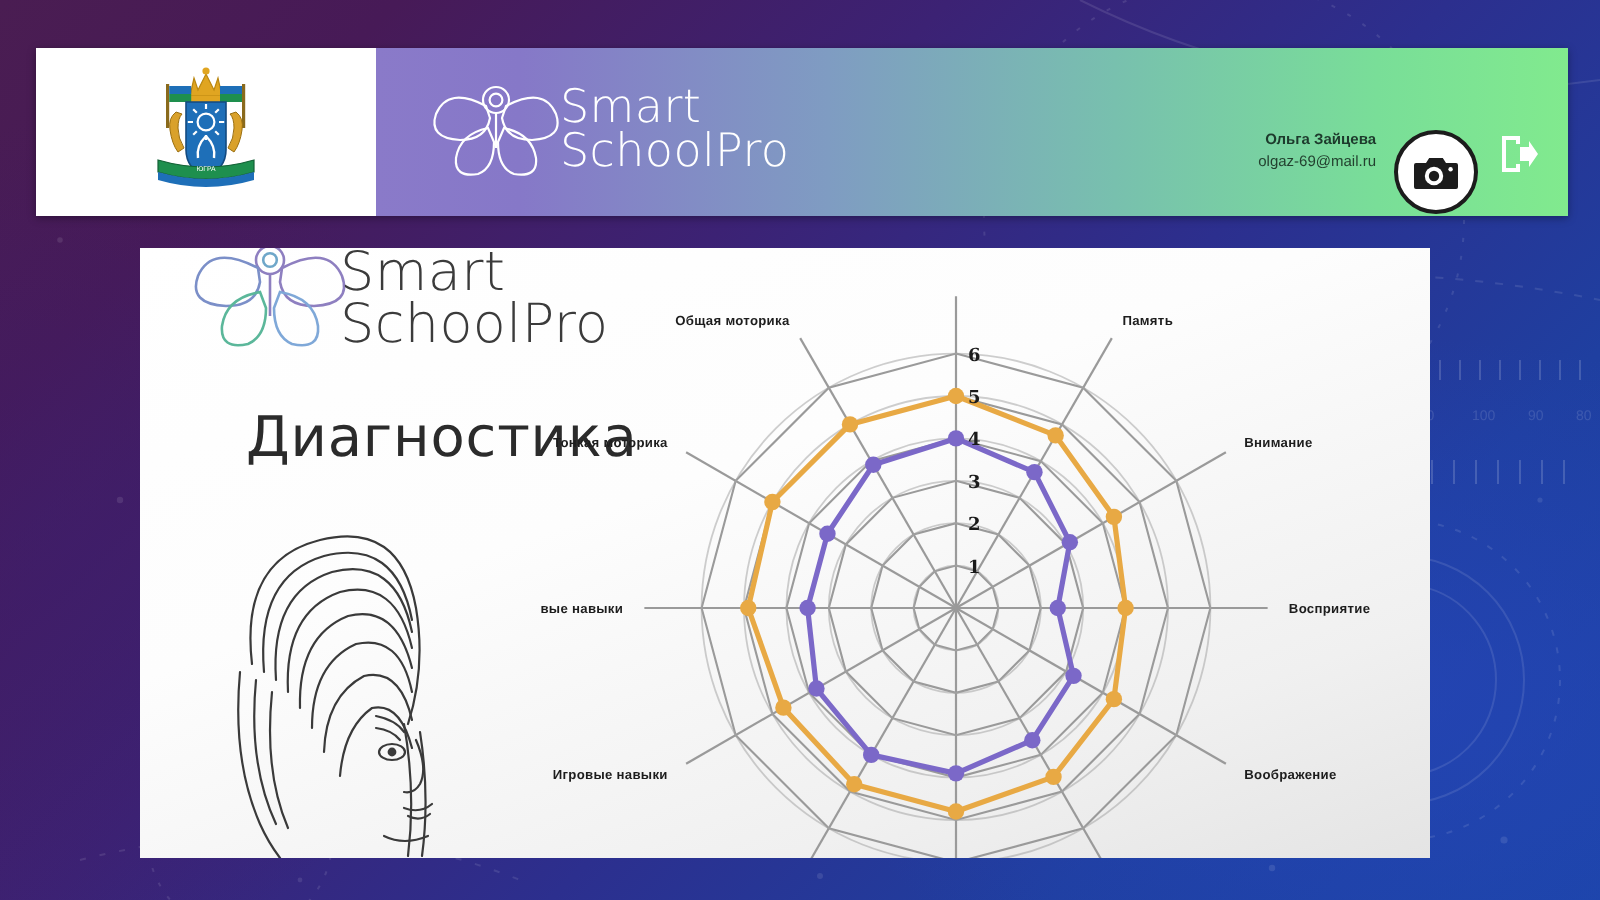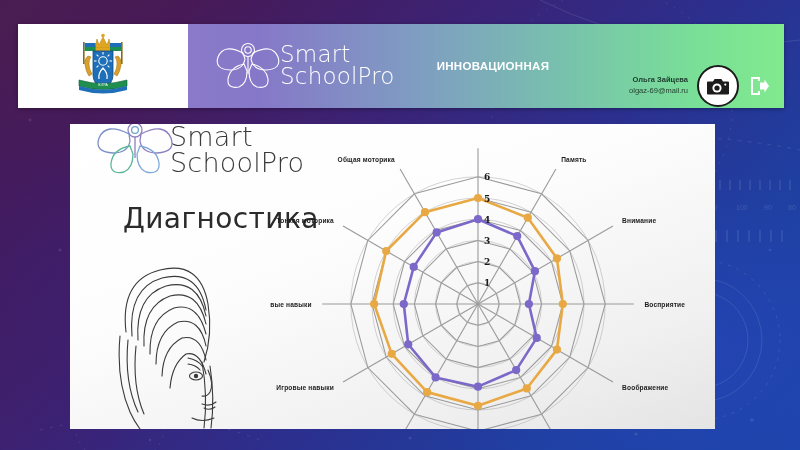--- a/index.html
+++ b/index.html
@@ -38,21 +38,21 @@
     margin-left:-6px;color:#fff;line-height:.94;
     font-family:"DejaVu Sans",sans-serif;font-weight:300;
   }
   .brand-text .l1{font-size:23px;letter-spacing:.2px;display:block;}
   .brand-text .l2{font-size:23px;letter-spacing:.2px;display:block;}
   .tagline{
     margin-left:42px;color:#ffffff;font-weight:700;font-size:11.5px;
     line-height:1.42;letter-spacing:.3px;
   }
   .user-zone{
-    margin-left:auto;display:flex;align-items:center;gap:9px;margin-right:14px;margin-top:40px;
+    margin-left:auto;display:flex;gap:9px;margin-right:14px;margin-top:40px;
   }
   .user-meta{text-align:right;color:#203a2e;font-size:7.5px;line-height:1.45;}
   .user-meta .uname{display:block;font-weight:700;color:#1d3a2c;}
   .user-meta .umail{display:block;font-weight:400;color:#23412f;}
   .cam-btn{
     width:42px;height:42px;border-radius:50%;background:#fff;
     display:flex;align-items:center;justify-content:center;
     border:2px solid #1c1c1c;box-sizing:border-box;
   }
   .logout-btn{width:22px;height:24px;display:flex;align-items:center;justify-content:center;}
@@ -182,21 +182,20 @@
           <path d="M36 19 v18"></path>
         </g>
       </svg>
       <div class="brand-text">
         <span class="l1">Smart</span>
         <span class="l2">SchoolPro</span>
       </div>
     </div>
 
     <div class="tagline">
-      <div>ИННОВАЦИОННАЯ</div>
     </div>
 
     <div class="user-zone">
       <div class="user-meta">
         <span class="uname">Ольга Зайцева</span>
         <span class="umail">olgaz-69@mail.ru</span>
       </div>
       <div class="cam-btn">
         <svg width="24" height="19" viewBox="0 0 24 19">
           <path d="M2 4.5 h5 l1.6 -2.5 h6.8 L17 4.5 h5 a1 1 0 0 1 1 1 v11 a1 1 0 0 1 -1 1 H2 a1 1 0 0 1 -1 -1 v-11 a1 1 0 0 1 1 -1 z" fill="#1c1c1c"></path>

